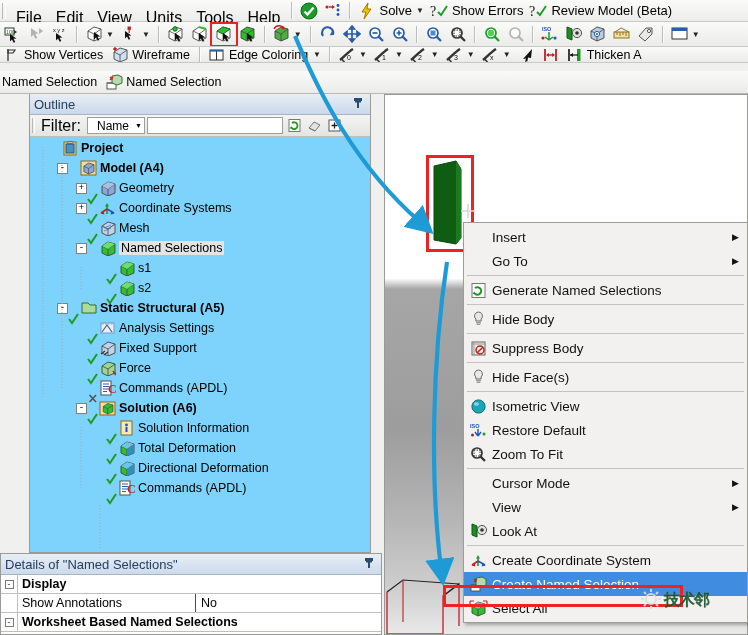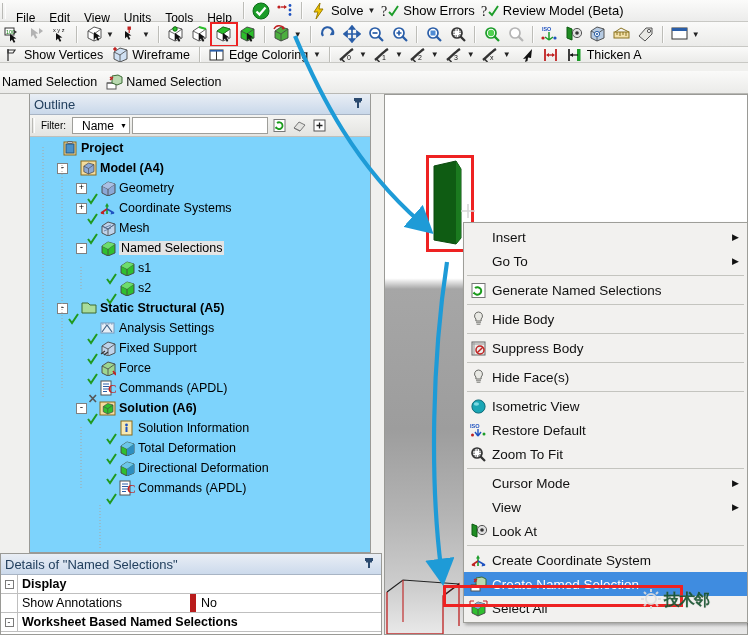--- a/index.html
+++ b/index.html
@@ -18,21 +18,21 @@
     position: absolute; left: 0; top: 0; width: 748px; height: 22px;
     background: linear-gradient(#fbfbfa, #ececeb);
     border-bottom: 1px solid #c8c8c4;
     display: flex; align-items: center;
   }
   .menubar .grip {
     width: 4px; height: 16px; margin: 0 3px 0 2px;
     border-left: 1px solid #b9b9b5; border-right: 1px solid #fdfdfd;
   }
   .menu-item {
-    padding: 2px 7px 3px 7px; font-size: 12px; color: #000;
+    padding: 2px 7px 3px 7px; font-size: 16px; color: #000;
     white-space: nowrap; cursor: default; margin-top: 16px;
   }
   .vsep { width: 1px; height: 17px; margin: 0 4px;
     border-left: 1px solid #bdbdb8; border-right: 1px solid #fcfcfc; }
   .mb-icon { display: inline-flex; align-items: center; justify-content: center;
      width: 22px; height: 20px; }
   .mb-text { font-size: 13px; padding: 0 3px 0 1px; white-space: nowrap; }
 
   
   .toolrow {
@@ -70,21 +70,21 @@
   }
   .panel-title .pin { margin-left: auto; font-size: 12px; color: #253c5c;
     transform: rotate(0deg); padding-right: 3px; }
   .filterbar {
     height: 22px; background: linear-gradient(#f4f4f2, #e4e4e1);
     border-bottom: 1px solid #c0c0bb;
     display: flex; align-items: center; padding: 0 2px; gap: 2px;
   }
   .filterbar .grip2 { width: 3px; height: 15px;
     border-left: 1px solid #b9b9b5; border-right: 1px solid #fdfdfd; margin-right:2px;}
-  .filter-label { font-size: 10px; padding: 0 4px 0 2px; }
+  .filter-label { font-size: 16px; padding: 0 4px 0 2px; }
   .filter-combo {
     width: 58px; height: 17px; background: #fff;
     border: 1px solid #9e9e9a;
     display: flex; align-items: center; font-size: 12px;
     padding-left: 9px; overflow: hidden; position: relative;
   }
   .filter-combo .cb-caret { position: absolute; right: 2px; font-size: 7px; }
   .filter-input {
     width: 136px; height: 17px; background: #fff; border: 1px solid #9e9e9a;
     font-size: 12px; padding: 0 2px;
@@ -128,21 +128,21 @@
     align-items: stretch; }
   .dexp { width: 17px; flex: 0 0 auto; display: flex; align-items: center;
      justify-content: center; border-right: 1px solid #bfbfbf;
      background: #fff; }
   .dexp .sq { width: 9px; height: 9px; border: 1px solid #7a7a7a;
      display: inline-flex; align-items: center; justify-content: center;
      font-size: 8px; line-height: 1; font-family: "Liberation Mono", monospace; }
   .dhead { flex: 1; font-weight: bold; display: flex; align-items: center;
      padding-left: 4px; }
   .dkey { width: 178px; flex: 0 0 auto; display: flex; align-items: center;
-     padding-left: 4px; border-right: 6px solid #b91c1c; }
+     padding-left: 4px; border-right: 1px solid #b91c1c; }
   .dval { flex: 1; display: flex; align-items: center; padding-left: 5px; }
 
   
   #viewport {
     position: absolute; left: 384px; top: 94px; width: 364px; height: 541px;
     background: linear-gradient(180deg, #ffffff 0%, #ffffff 34%,
       #a6a6a6 36%, #9d9d9d 62%, #b4b4b4 78%, #cfcfcf 92%, #e9e9e9 100%);
     border: 1px solid #9a9a96;
     overflow: hidden;
   }

